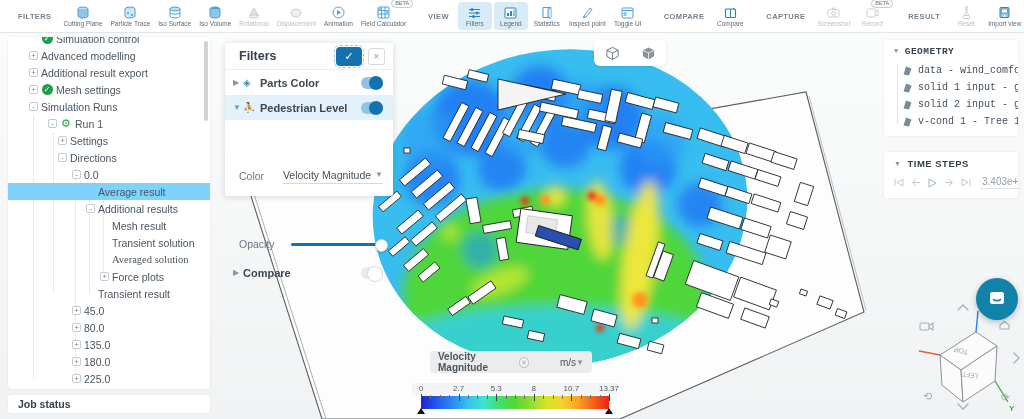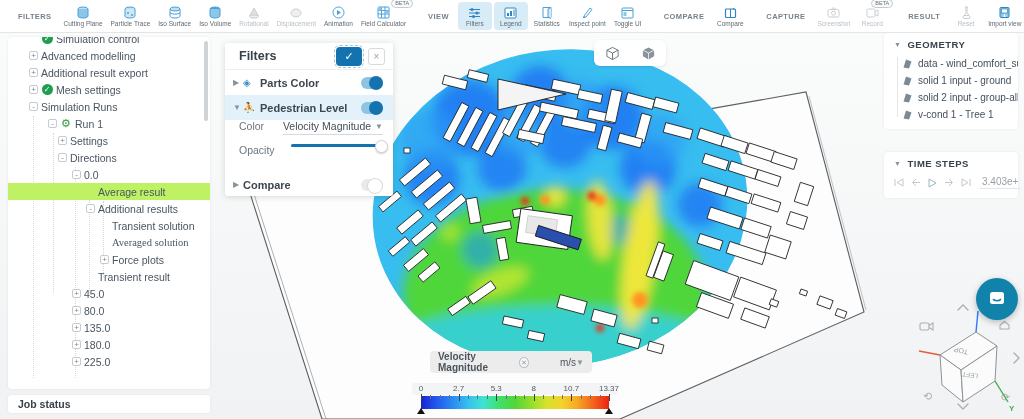--- a/index.html
+++ b/index.html
@@ -13,21 +13,21 @@
   .tb-item .tb-ic{height:13px;display:flex;align-items:center;color:#4aa0d8;}
   .tb-item.disabled .tb-ic{color:#c9ced2;}
   .tb-item .tb-lbl{font-size:6.5px;color:#5f6a72;margin-top:1px;white-space:nowrap;}
   .tb-item.disabled .tb-lbl{color:#b9c0c6;}
   .tb-beta{position:absolute;top:-3px;right:-4px;font-size:5.5px;color:#6a737b;border:1px solid #c3cad0;border-radius:5px;padding:0 3px;background:#fafbfb;line-height:7px;}
   .tb-div{width:1px;height:22px;background:#e7eaec;margin:0 6px;}
   
   #tree-panel{position:absolute;left:8px;top:37px;width:202px;height:352px;background:#fff;border-radius:4px;box-shadow:0 0 3px rgba(0,0,0,.08);overflow:hidden;z-index:10;}
   .tree-line{position:absolute;width:0;border-left:1px dotted #d4d9dc;z-index:0;}
   .tree-row{position:relative;display:flex;align-items:center;height:17px;font-size:10.5px;color:#4a5560;white-space:nowrap;z-index:1;}
-  .tree-row.selected{background:#bef264;}
+  .tree-row.selected{background:#7dd3fc;}
   .exp{width:9px;height:9px;border:1px solid #c5cbd0;border-radius:2px;font-size:8px;line-height:7px;text-align:center;color:#7a848c;background:#fff;flex:0 0 9px;margin-right:3px;}
   .exp.none{visibility:hidden;}
   .t-ic{width:12px;height:12px;margin-right:3px;flex:0 0 12px;display:inline-flex;align-items:center;justify-content:center;}
   .t-check{width:11px;height:11px;border-radius:50%;background:#1f9e50;color:#fff;font-size:8px;line-height:11px;text-align:center;}
   .t-gear{color:#2f9e44;font-size:11px;line-height:11px;}
   #tree-scrollbar{position:absolute;right:2px;top:4px;width:4px;height:80px;background:#ced3d7;border-radius:2px;z-index:3;}
   #job-status{position:absolute;left:8px;top:395px;width:202px;height:18px;background:#fff;border-radius:3px;box-shadow:0 0 2px rgba(0,0,0,.08);font-size:10.5px;font-weight:bold;color:#37424c;line-height:18px;padding-left:10px;z-index:10;}
   
   #filters-panel{position:absolute;left:225px;top:43px;width:168px;height:153px;background:#fff;border-radius:3px;box-shadow:0 1px 6px rgba(0,0,0,.15);z-index:12;font-size:11px;color:#44505c;}
   .fp-header{display:flex;align-items:center;height:27px;padding:0 8px 0 14px;border-bottom:1px solid #eceef0;}
@@ -37,21 +37,21 @@
   .fp-row{display:flex;align-items:center;height:25px;padding:0 10px 0 8px;}
   .fp-row.hl{background:#e2f1fa;}
   .fp-chev{width:10px;color:#8a939b;font-size:8px;}
   .fp-ic{width:13px;margin-right:4px;color:#3d8fc9;font-size:10px;}
   .fp-name{flex:1;font-weight:bold;color:#3d4750;font-size:11px;}
   .toggle{width:22px;height:12px;border-radius:6px;position:relative;}
   .toggle.on{background:#8ec4e2;}
   .toggle.on::after{content:"";position:absolute;right:0;top:-1px;width:14px;height:14px;border-radius:50%;background:#1473ae;}
   .toggle.off{background:#e7e9ea;}
   .toggle.off::after{content:"";position:absolute;right:0;top:-1px;width:14px;height:14px;border-radius:50%;background:#fff;border:1px solid #d7dadd;}
-  .fp-sub{display:flex;align-items:flex-start;height:24px;padding:0 10px 0 14px;}
+  .fp-sub{display:flex;align-items:center;height:24px;padding:0 10px 0 14px;margin-top:44px;}
   .fp-sub-label{color:#6a7680;font-size:10.5px;flex:1;}
   .fp-select{display:flex;align-items:center;border-bottom:1px solid #d7dadd;padding-bottom:2px;}
   .fp-select-val{font-size:10.5px;color:#44505c;}
   .fp-select-chev{font-size:8px;color:#8a939b;margin-left:4px;}
   .slider{width:92px;height:3px;background:#1473ae;border-radius:2px;position:relative;}
   .slider::after{content:"";position:absolute;right:-5px;top:-4px;width:11px;height:11px;border-radius:50%;background:#fff;border:1px solid #cfd4d7;box-shadow:0 1px 2px rgba(0,0,0,.2);}
   
   #scene{position:absolute;left:0;top:0;z-index:1;}
   #view-cubes{position:absolute;left:594px;top:40px;width:72px;height:26px;background:#fff;border-radius:6px;box-shadow:0 1px 3px rgba(0,0,0,.1);display:flex;z-index:8;}
   .vc-btn{width:36px;display:flex;align-items:center;justify-content:center;color:#6a737b;}
@@ -481,20 +481,24 @@
       <div class="tree-row selected" style="padding-left: 78px;">
         <span class="exp none"></span>
         <span>Average result</span>
       </div>
       <div class="tree-row" style="padding-left: 78px;">
         <span class="exp">-</span>
         <span>Additional results</span>
       </div>
       <div class="tree-row" style="padding-left: 92px;">
         <span class="exp none"></span>
+        <span>Mesh result</span>
+      </div>
+      <div class="tree-row" style="padding-left: 92px;">
+        <span class="exp none"></span>
         <span>Transient solution</span>
       </div>
       <div class="tree-row" style="padding-left: 92px; font-family: Liberation Serif, serif;">
         <span class="exp none"></span>
         <span>Averaged solution</span>
       </div>
       <div class="tree-row" style="padding-left: 92px;">
         <span class="exp">+</span>
         <span>Force plots</span>
       </div>
@@ -602,21 +606,21 @@
         <div class="lg-majtick" style="left: 40%;"></div>
         <div class="lg-majtick" style="left: 60%;"></div>
         <div class="lg-majtick" style="left: 80%;"></div>
         <div class="lg-majtick" style="left: 100%;"></div>
       </div>
     <div class="lg-tri" style="left:-4px;"></div>
     <div class="lg-tri" style="right:-4px;"></div>
   </div>
 </div>
 
-<div class="r-card" style="top:33px;height:96px;">
+<div class="r-card" style="top:40px;height:96px;font-family:Liberation Mono, monospace;">
   <div class="r-head">
     <span class="r-chev">▼</span>
     <span>GEOMETRY</span>
   </div>
   <div id="geo-guide"></div>
   <div id="geo-items">
       <div class="g-item">
         <span class="g-ic"><svg width="11" height="11" viewBox="0 0 11 11">
             <path d="M1.5 9.5 4 1.5l5.5 2-2.5 7Z" fill="#7c8a94"></path>
           </svg></span>

